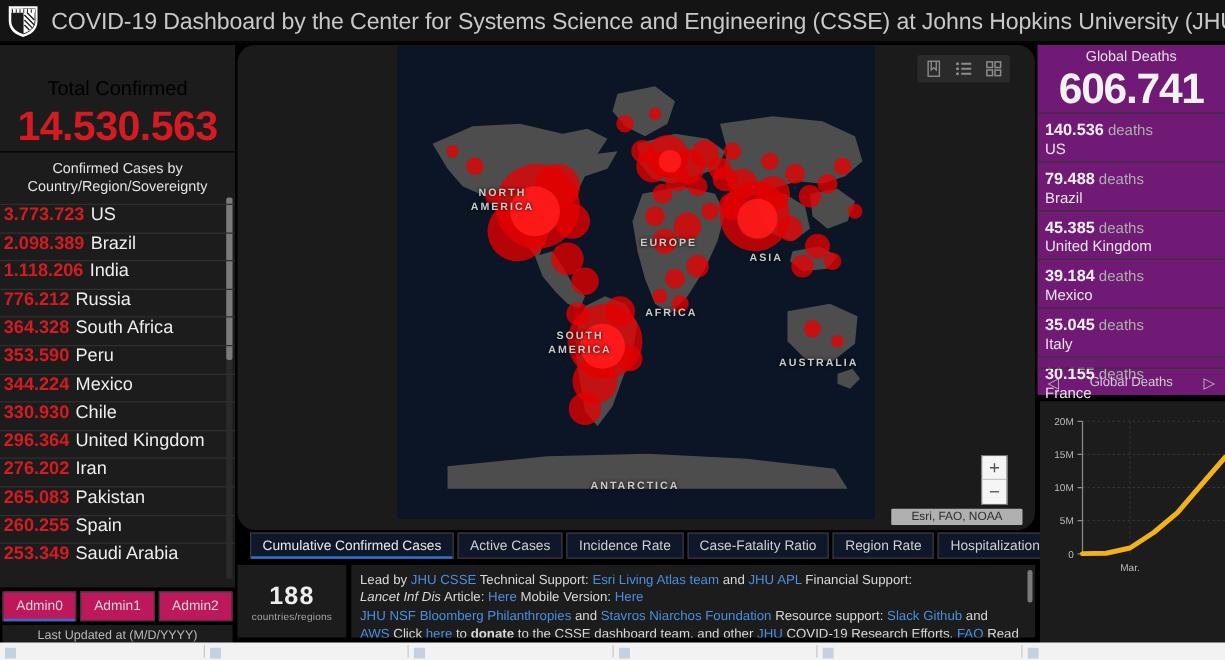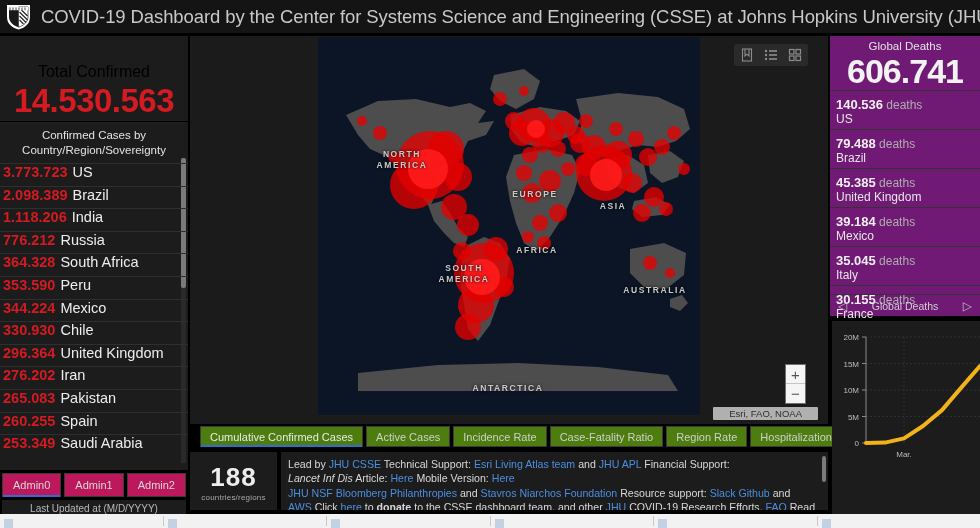--- a/index.html
+++ b/index.html
@@ -86,21 +86,21 @@
   #last-updated-panel {
     position: absolute; top: 464px; left: 2px; width: 184px; height: 40px;
     background: #1c1c1c; text-align: center; padding-top: 3px;
   }
   #last-updated-label { color: #b9b9b9; font-size: 10px; }
   #last-updated-value { color: #f0f0f0; font-size: 16px; font-weight: 700; letter-spacing: -0.2px; }
 
   
   #map-area {
     position: absolute; left: 190px; top: 36px; width: 638px; height: 388px;
-    background: #1b1b1b; overflow: hidden;
+    background: #1b1b1b; overflow: hidden; border-radius: 14px;
   }
   #map-canvas {
     position: absolute; left: 128px; top: 1px; width: 382px; height: 378px;
     background: #0b1525;
   }
   #map-icons {
     position: absolute; right: 20px; top: 8px;
     display: flex; gap: 10px; align-items: center;
     background: #2a2a2a; padding: 4px 6px; border-radius: 2px;
   }
@@ -126,41 +126,41 @@
     letter-spacing: 1.6px; text-align: center; font-weight: 600;
     text-shadow: 0 0 3px #000; pointer-events: none; line-height: 11px;
   }
 
   
   #map-tabs {
     position: absolute; left: 200px; top: 426px; height: 21px;
     display: flex; gap: 3px;
   }
   .map-tab {
-    background: #4d7c0f; color: #cfcfcf; font-size: 11px;
+    background: #0f172a; color: #cfcfcf; font-size: 11px;
     display: flex; align-items: center; padding: 0 9px;
     border: 1px solid #3a3a3a; white-space: nowrap; position: relative;
   }
   .map-tab.active { color: #e9e9e9; }
   .map-tab.active::after {
     content: ''; position: absolute; left: 0; right: 0; bottom: -1px;
     height: 2px; background: #2f6fd0;
   }
 
   
   #footer {
     position: absolute; left: 190px; top: 452px; width: 638px; height: 58px;
     display: flex; gap: 4px;
   }
   #countries-box {
     width: 87px; background: #1c1c1c; text-align: center;
     display: flex; flex-direction: column; align-items: center;
     justify-content: center; padding-top: 2px; flex: 0 0 87px;
   }
-  #countries-count { color: #ededed; font-size: 26px; font-weight: 700; letter-spacing: 1px; }
+  #countries-count { color: #ededed; font-size: 20px; font-weight: 700; letter-spacing: 1px; }
   #countries-label { color: #a8a8a8; font-size: 8px; letter-spacing: .2px; }
   #credits {
     flex: 1; background: #1c1c1c; color: #d8d8d8; font-size: 10.6px;
     line-height: 14.4px; padding: 5px 7px 0 7px; overflow: hidden;
     position: relative;
   }
   #credits a { color: #4a8fe0; text-decoration: none; }
   #credits .ital { font-style: italic; }
   #credits b { font-weight: 700; }
   #credits-scrollbar {

